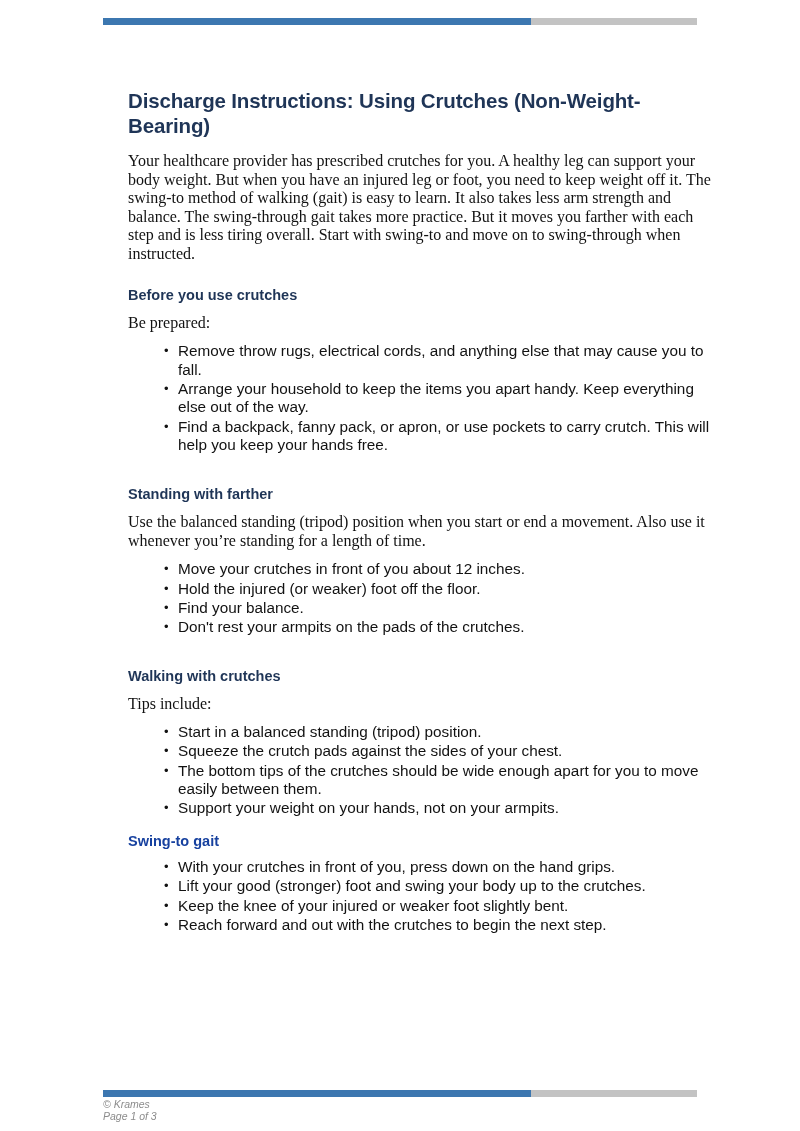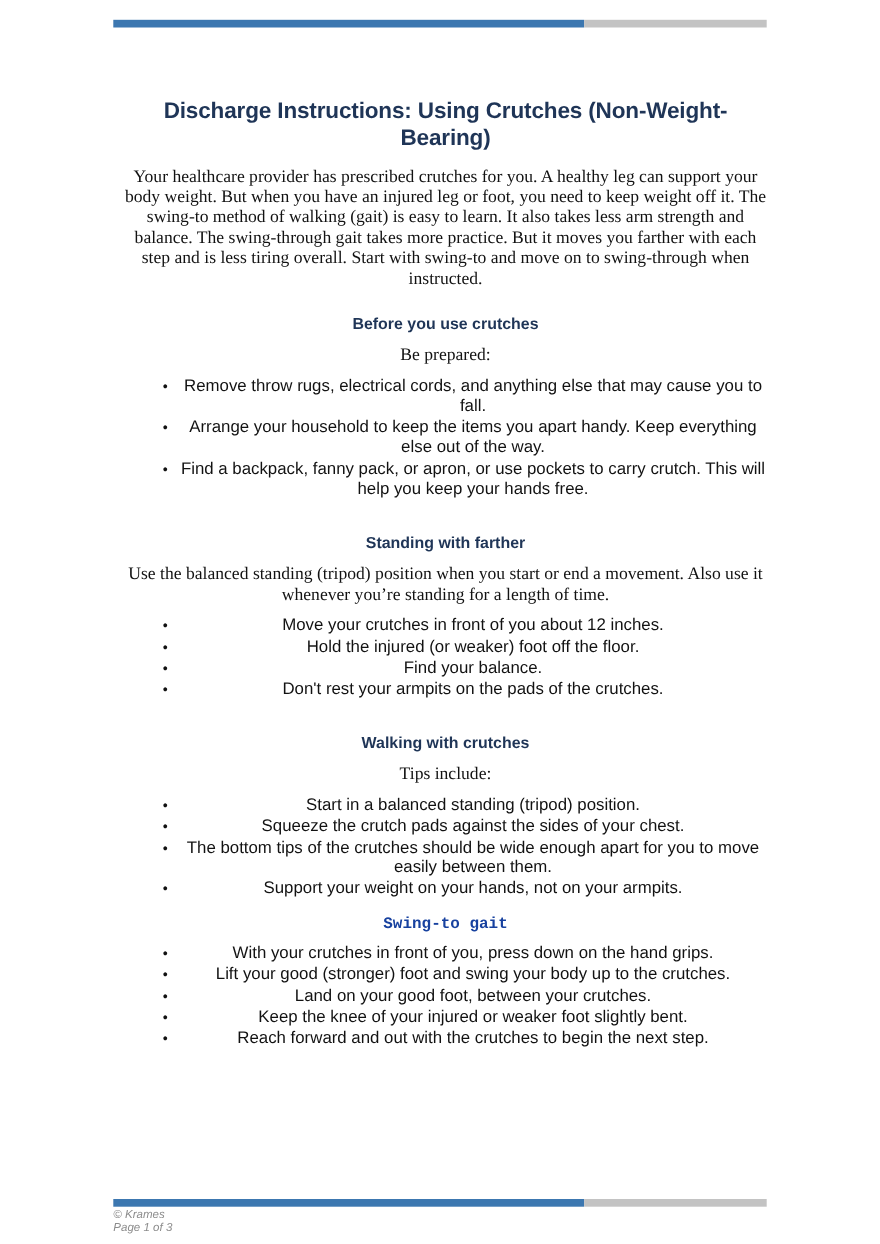--- a/index.html
+++ b/index.html
@@ -41,24 +41,23 @@
     height: 100%;
     background: #C3C3C3;
     flex: 1 1 auto;
   }
   #header-rule { top: 18px; }
   #footer-rule { top: 1090px; }
 
   
   .content {
     position: absolute;
-    left: 112px;
+    left: 128px;
     top: 88px;
     width: 586px;
-    text-align: center;
   }
 
   h1.doc-title {
     margin: 0 0 14px 0;
     font-family: "Liberation Sans", sans-serif;
     font-size: 20.5px;
     line-height: 25px;
     font-weight: bold;
     color: #1F3557;
     letter-spacing: -0.15px;
@@ -68,21 +67,21 @@
     margin: 0 0 9px 0;
     font-family: "Liberation Sans", sans-serif;
     font-size: 14.5px;
     line-height: 19px;
     font-weight: bold;
     color: #1F3557;
   }
 
   h3.sub-title {
     margin: 0 0 7px 0;
-    font-family: Liberation Mono, monospace;
+    font-family: Liberation Sans, sans-serif;
     font-size: 14.5px;
     line-height: 19px;
     font-weight: bold;
     color: #17419F;
   }
 
   p.body-text {
     margin: 0 0 10px 0;
     font-family: "Liberation Serif", serif;
     font-size: 16px;
@@ -191,21 +190,20 @@
       </ul>
     </div>
 
     <div class="gap-small"></div>
 
     <div class="block">
       <h3 class="sub-title">Swing-to gait</h3>
       <ul class="bullets">
         <li>With your crutches in front of you, press down on the hand grips.</li>
         <li>Lift your good (stronger) foot and swing your body up to the crutches.</li>
-        <li>Land on your good foot, between your crutches.</li>
         <li>Keep the knee of your injured or weaker foot slightly bent.</li>
         <li>Reach forward and out with the crutches to begin the next step.</li>
       </ul>
     </div>
 
   </div>
 
   <div class="rule" id="footer-rule">
     <div class="seg-blue" style="width: 72%; background: rgb(60, 119, 176);"></div>
     <div class="seg-gray" style="background: rgb(195, 195, 195);"></div>

